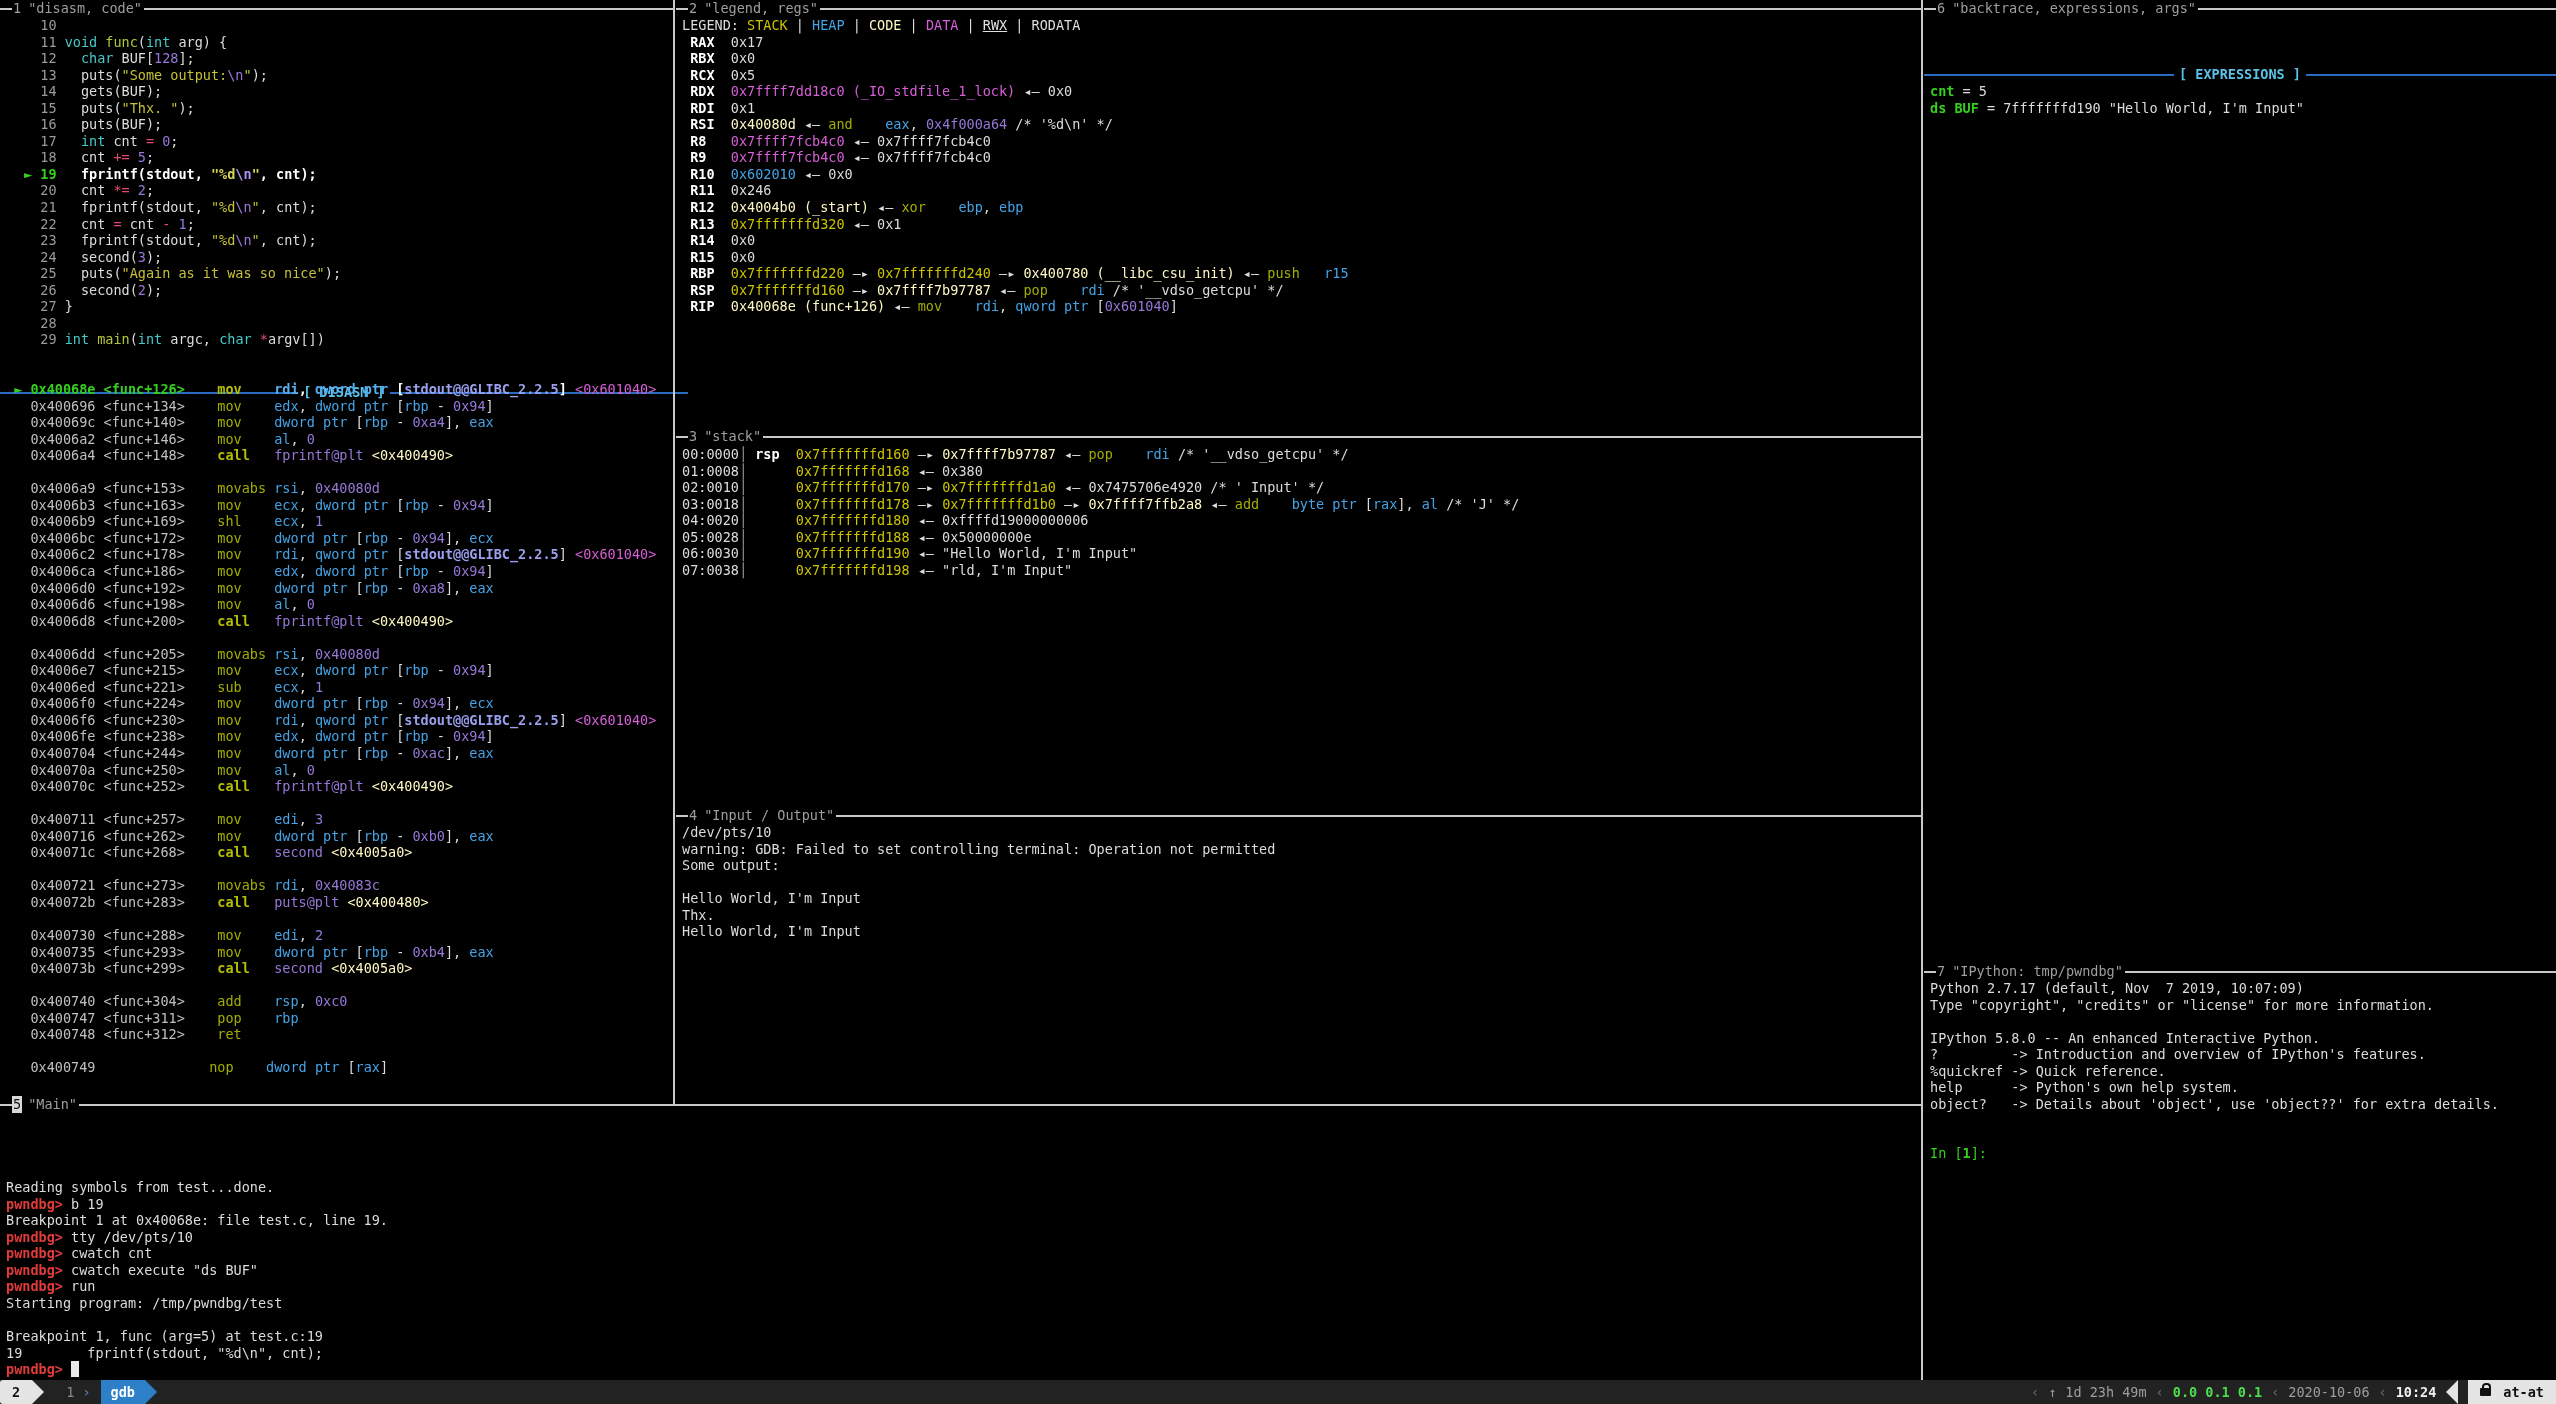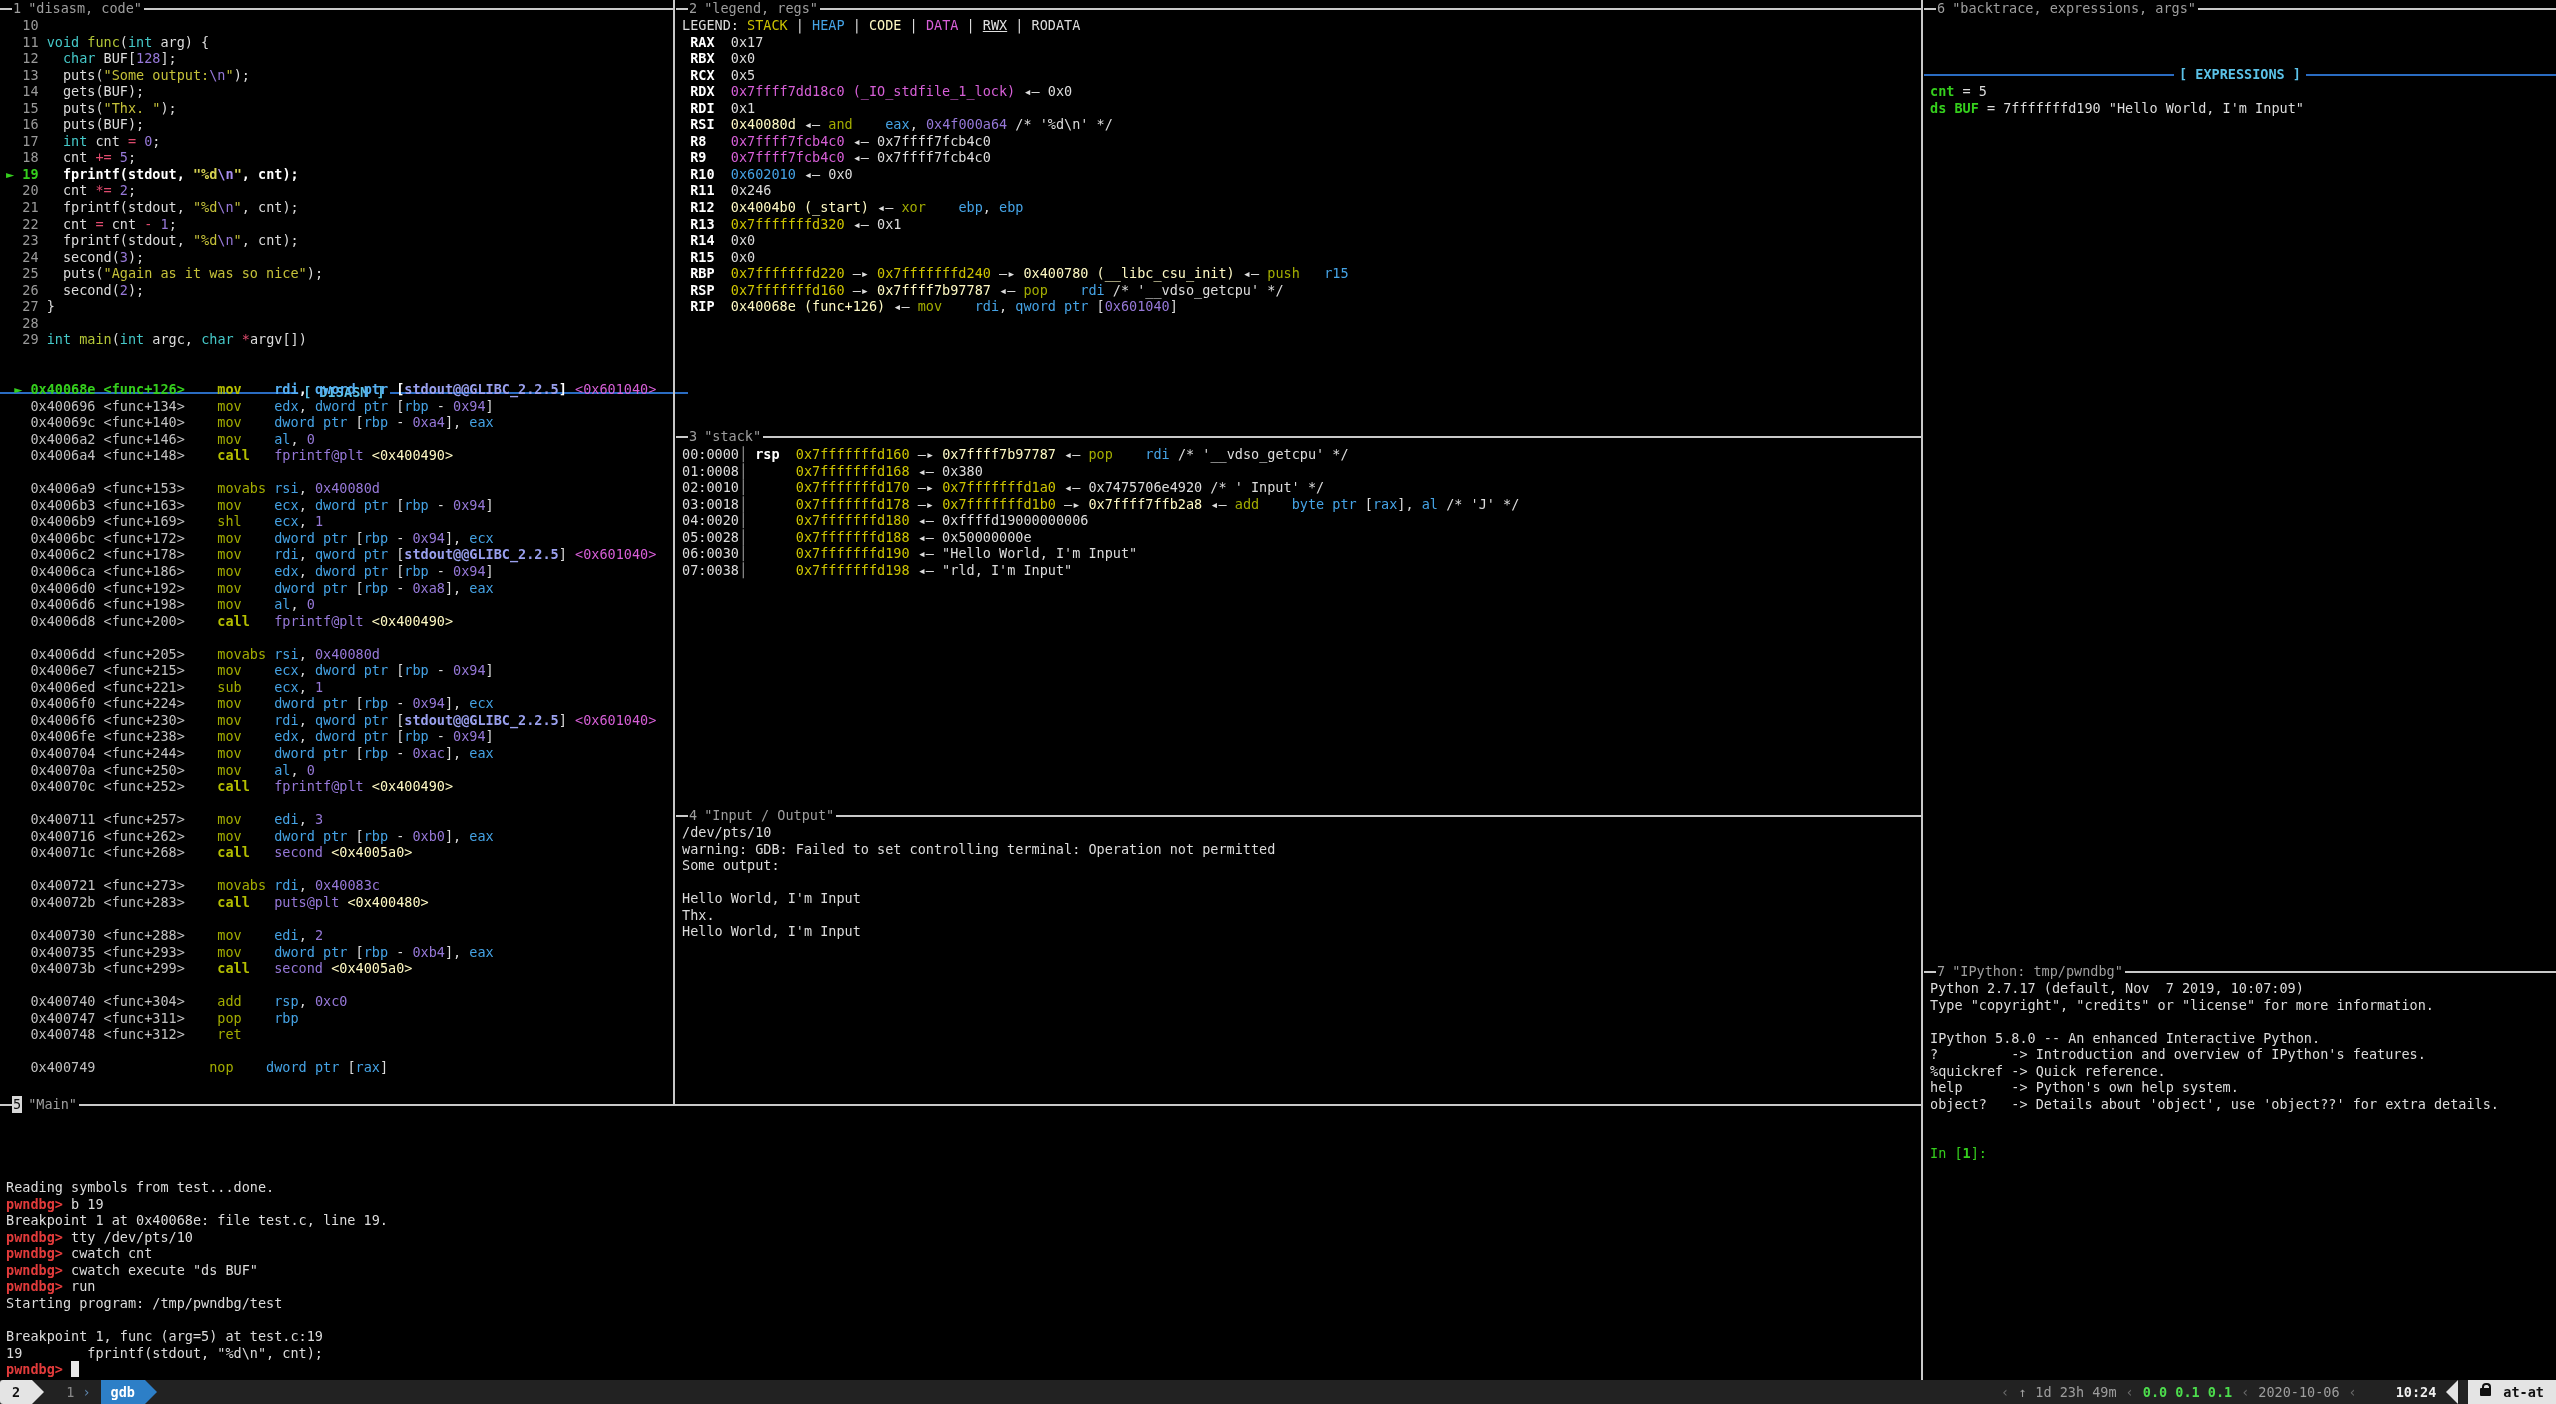--- a/index.html
+++ b/index.html
@@ -55,37 +55,37 @@
   .tri-white{border-left:12px solid #e4e4e4;}
   .tri-blue{border-left:12px solid #2d7fc7;}
   .tri-left-white{border-top:12px solid transparent;border-bottom:12px solid transparent;border-right:12px solid #e4e4e4;}
   .seg-blue{background:#2d7fc7;color:#fff;padding:0 10px;height:24px;display:flex;align-items:center;}
   .st-win{color:#8a8a8a;font-weight:normal;margin:0 10px 0 22px;}
   .st-sep2{color:#5f87af;}
   .st-dim{color:#6c6c6c;font-weight:normal;margin:0 9px;}
   .st-arrow{color:#9e9e9e;font-weight:normal;margin-right:9px;}
   .st-gray{color:#9e9e9e;font-weight:normal;}
   .st-green{color:#4ddd4d;}
-  .st-time{color:#f0f0f0;margin-left:30px;}
+  .st-time{color:#f0f0f0;}
   .host{margin-left:10px;gap:6px;}
   .lock{position:relative;display:inline-block;width:11px;height:8px;background:#111;border-radius:1px;margin-right:6px;}
   .lock::before{content:"";position:absolute;left:2px;top:-5px;width:5px;height:5px;border:2px solid #111;border-bottom:none;border-radius:4px 4px 0 0;}
 </style>
 </head>
 <body>
 
 <div class="screen">
 
   <div class="ptitle" style="left:0;top:0;width:674px">
     <span class="tline tstub"></span>
     <span class="pnum">1</span>
     <span class="ptxt">"disasm, code"</span>
     <span class="tline tfill"></span>
   </div>
-  <div class="abs" style="left:6px;top:17px">
+  <div class="abs" style="left:24px;top:17px">
       <div class="line"><span class="s-gy">  10</span></div>
       <div class="line"><span class="s-gy">  11 </span><span class="s-c">void</span><span class="s-w"> </span><span class="s-fn">func</span><span class="s-w">(</span><span class="s-c">int</span><span class="s-w"> arg) {</span></div>
       <div class="line"><span class="s-gy">  12 </span><span class="s-w">  </span><span class="s-c">char</span><span class="s-w"> BUF[</span><span class="s-p">128</span><span class="s-w">];</span></div>
       <div class="line"><span class="s-gy">  13 </span><span class="s-w">  puts(</span><span class="s-sy">"Some output:</span><span class="s-p">\n</span><span class="s-sy">"</span><span class="s-w">);</span></div>
       <div class="line"><span class="s-gy">  14 </span><span class="s-w">  gets(BUF);</span></div>
       <div class="line"><span class="s-gy">  15 </span><span class="s-w">  puts(</span><span class="s-sy">"Thx. "</span><span class="s-w">);</span></div>
       <div class="line"><span class="s-gy">  16 </span><span class="s-w">  puts(BUF);</span></div>
       <div class="line"><span class="s-gy">  17 </span><span class="s-w">  </span><span class="s-c">int</span><span class="s-w"> cnt </span><span class="s-op">=</span><span class="s-w"> </span><span class="s-p">0</span><span class="s-w">;</span></div>
       <div class="line"><span class="s-gy">  18 </span><span class="s-w">  cnt </span><span class="s-op">+=</span><span class="s-w"> </span><span class="s-p">5</span><span class="s-w">;</span></div>
       <div class="line"><span class="s-g">► </span><span class="s-bg">19 </span><span class="s-bw">  fprintf(stdout, </span><span class="s-bsy">"%d</span><span class="s-bp">\n</span><span class="s-bsy">"</span><span class="s-bw">, cnt);</span></div>

